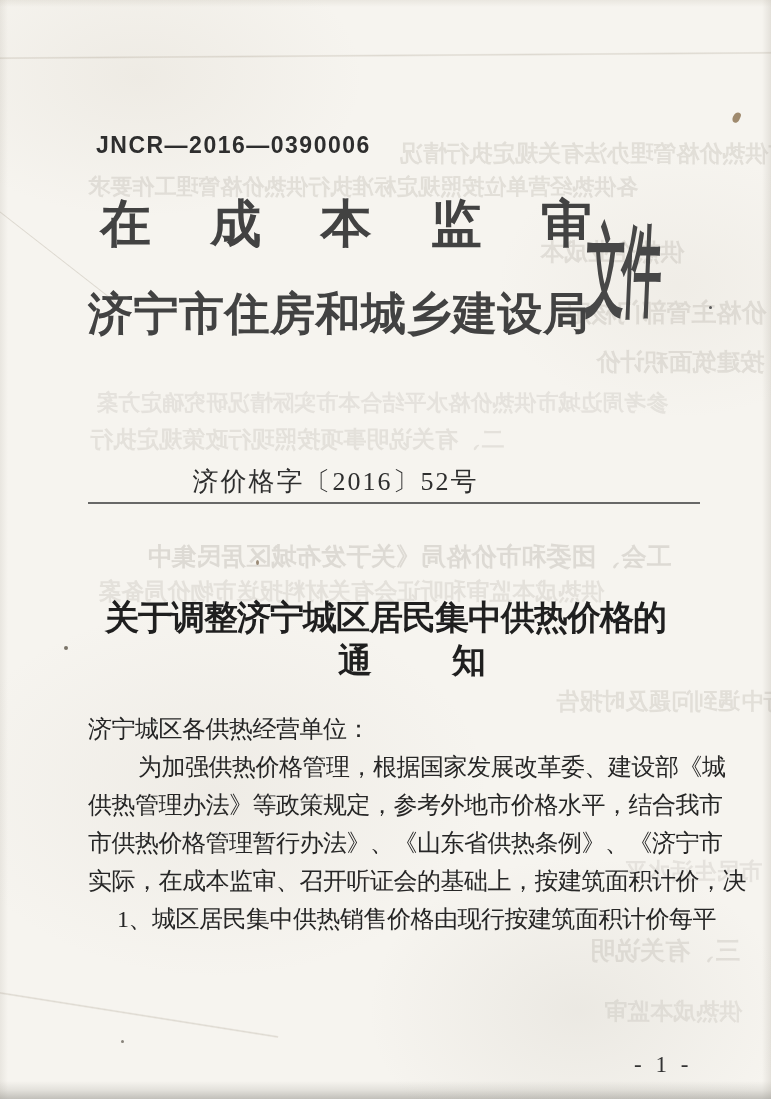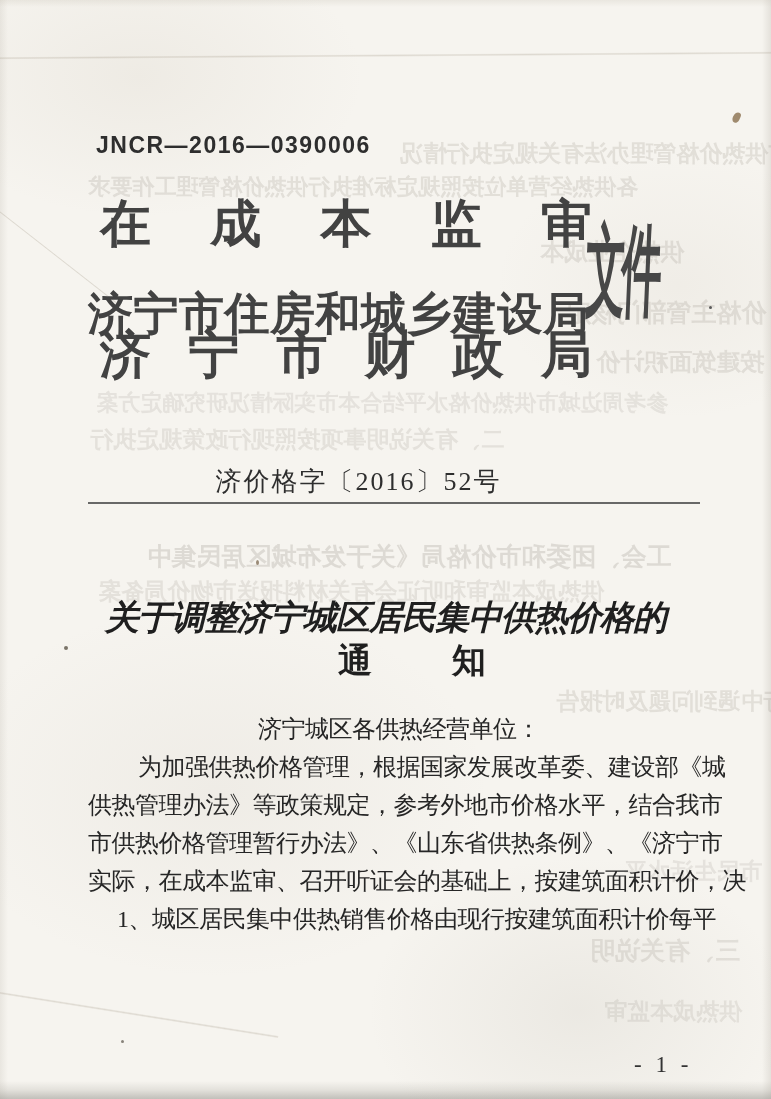--- a/index.html
+++ b/index.html
@@ -73,37 +73,37 @@
   .agency2{left:88px;top:262px;width:500px;font-size:45px;line-height:56px;margin-top:24px;}
   .agency3{left:100px;top:327px;width:492px;font-size:51px;line-height:56px;}
   .wenjian{
     position:absolute;left:588px;top:218px;
     font-size:100px;line-height:108px;font-weight:bold;color:#474747;
     letter-spacing:-10px;white-space:nowrap;
     transform:scaleX(0.40) skewX(-6deg);transform-origin:left top;
   }
   .doc-number{
     position:absolute;left:0;top:464px;width:671px;
-    text-align:center;font-size:26px;letter-spacing:2px;color:#2e2e2e;padding-left:23px;
+    text-align:center;font-size:26px;letter-spacing:2px;color:#2e2e2e;
   }
   .rule{position:absolute;left:88px;top:502px;width:612px;height:2px;background:#4f4f4f;opacity:0.85;}
   .title-1{
     position:absolute;left:0;top:595px;width:771px;text-align:center;
-    font-size:34px;font-weight:bold;letter-spacing:-1px;color:#1f1f1f;white-space:nowrap;font-style:italic;
+    font-size:34px;font-weight:bold;letter-spacing:-1px;color:#1f1f1f;white-space:nowrap;
   }
   .title-2{
     position:absolute;left:338px;top:638px;width:148px;
     display:flex;justify-content:space-between;
     font-size:34px;font-weight:bold;color:#1f1f1f;
   }
   .body-block{
     position:absolute;left:88px;top:710px;width:622px;
     font-size:24px;line-height:38px;letter-spacing:-0.5px;color:#262626;
   }
-  .bline{height:38px;white-space:nowrap;text-align:center;}
+  .bline{height:38px;white-space:nowrap;}
   .ind2{padding-left:50px;}
   .ind1{padding-left:29px;}
   .bld{font-weight:bold;color:#1e1e1e;}
   .page-number{
     position:absolute;left:634px;top:1052px;
     font-size:23px;letter-spacing:4px;color:#333;white-space:nowrap;
   }
 </style>
 </head>
 <body>
@@ -130,21 +130,20 @@
   <div class="speck s1"></div>
   <div class="speck s2"></div>
   <div class="speck s3"></div>
   <div class="speck s4"></div>
   <div class="speck s5"></div>
 
   <div class="file-code">JNCR—2016—0390006</div>
 
   <div class="agency agency1">在成本监审</div>
   <div class="agency agency2">济宁市住房和城乡建设局</div>
-  <div class="agency agency3">济宁市财政局</div>
 
   <div class="wenjian">文件</div>
 
   <div class="doc-number">济价格字〔2016〕52号</div>
 
   <div class="rule"></div>
 
   <div class="title-1">关于调整济宁城区居民集中供热价格的</div>
   <div class="title-2">
     <span>通</span>

